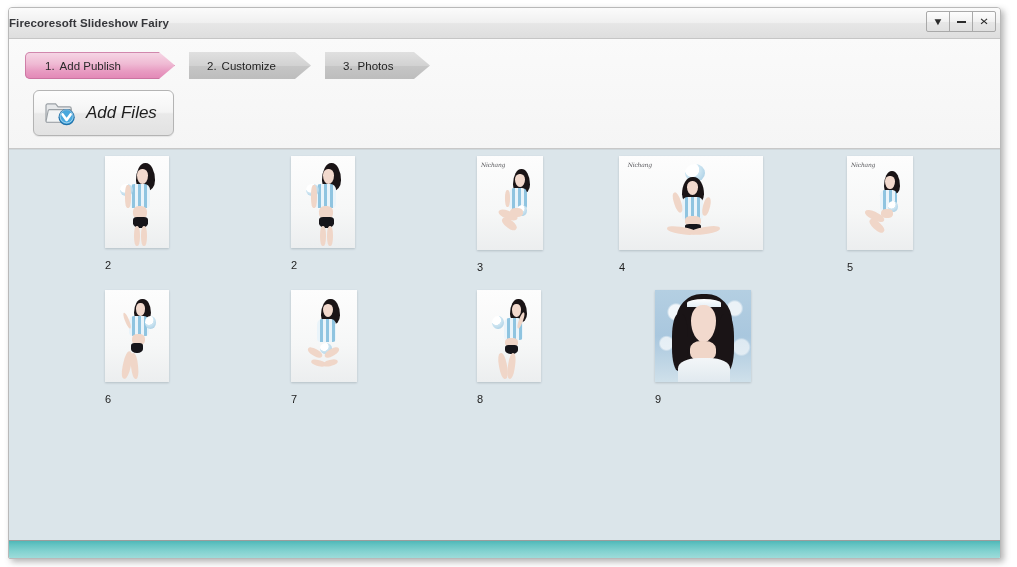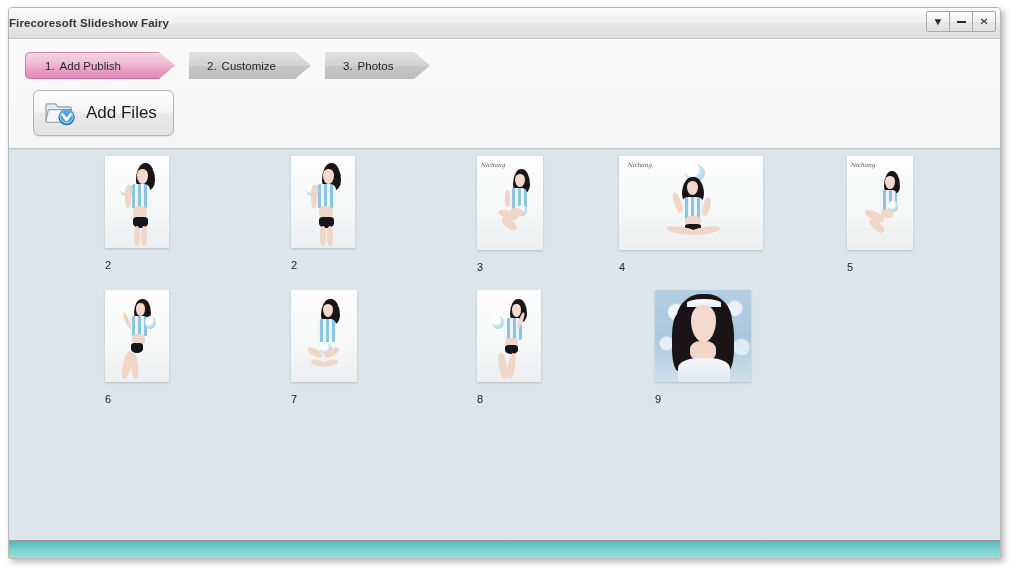--- a/index.html
+++ b/index.html
@@ -166,20 +166,21 @@
     width: 34px;
     height: 28px;
     position: relative;
     margin-right: 8px;
     flex: 0 0 34px;
   }
   #add-files-label {
     font-size: 17px;
     color: #1d1d1d;
     white-space: nowrap;
+    font-style: italic;
   }
 
   
   #content-area {
     flex: 1 1 auto;
     background: #dbe5ea;
     position: relative;
     overflow: hidden;
     border-top: 1px solid #cfd7db;
   }

